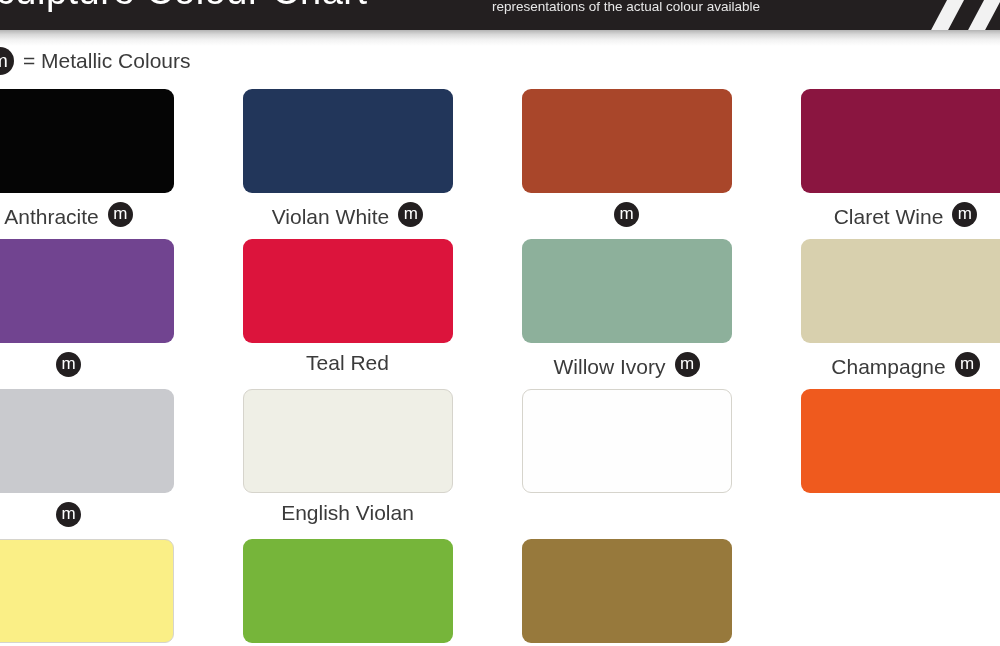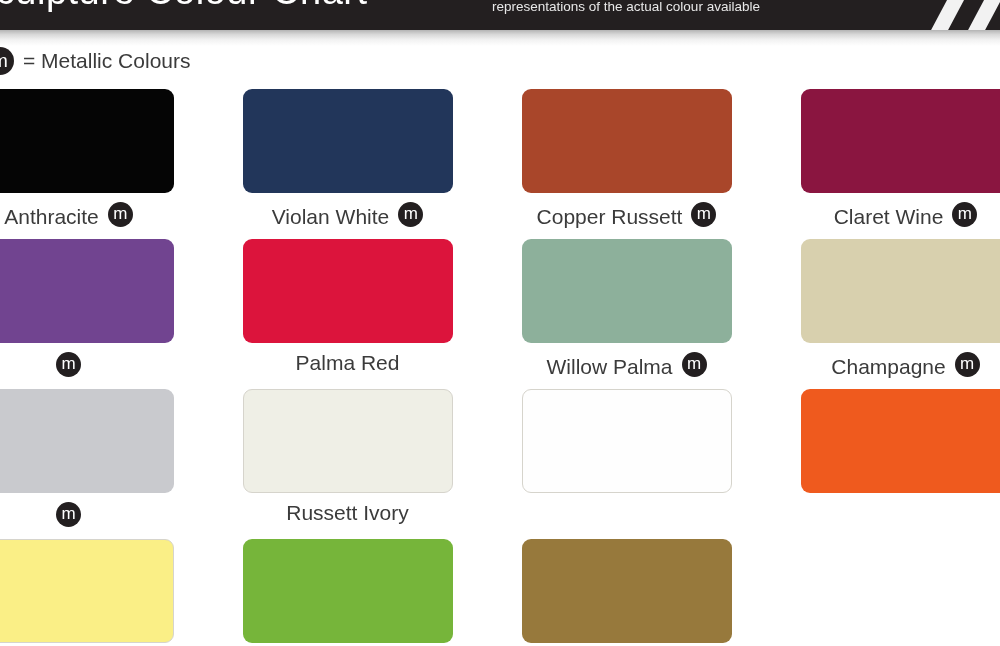--- a/index.html
+++ b/index.html
@@ -157,67 +157,66 @@
     <div class="cell">
       <div class="swatch" style="background: rgb(34, 54, 90);"></div>
       <div class="caption">
         <span>Violan White</span>
         <span class="badge">m</span>
       </div>
     </div>
     <div class="cell">
       <div class="swatch" style="background: rgb(169, 70, 42);"></div>
       <div class="caption">
-        <span>Copper Russett</span>
         <span class="badge">m</span>
       </div>
     </div>
     <div class="cell">
       <div class="swatch" style="background: rgb(138, 21, 64);"></div>
       <div class="caption">
         <span>Claret Wine</span>
         <span class="badge">m</span>
       </div>
     </div>
     <div class="cell">
       <div class="swatch" style="background: rgb(113, 68, 144);"></div>
       <div class="caption">
         <span class="badge">m</span>
       </div>
     </div>
     <div class="cell">
       <div class="swatch" style="background: rgb(220, 20, 60);"></div>
       <div class="caption">
-        <span>Palma Red</span>
+        <span>Teal Red</span>
       </div>
     </div>
     <div class="cell">
       <div class="swatch" style="background: rgb(141, 176, 155);"></div>
       <div class="caption">
-        <span>Willow Palma</span>
+        <span>Willow Ivory</span>
         <span class="badge">m</span>
       </div>
     </div>
     <div class="cell">
       <div class="swatch" style="background: rgb(216, 208, 174);"></div>
       <div class="caption">
         <span>Champagne</span>
         <span class="badge">m</span>
       </div>
     </div>
     <div class="cell">
       <div class="swatch" style="background: rgb(201, 202, 206);"></div>
       <div class="caption">
         <span class="badge">m</span>
       </div>
     </div>
     <div class="cell">
       <div class="swatch bordered" style="background: rgb(239, 239, 230);"></div>
       <div class="caption">
-        <span>Russett Ivory</span>
+        <span>English Violan</span>
       </div>
     </div>
     <div class="cell">
       <div class="swatch bordered" style="background: rgb(254, 254, 254);"></div>
     </div>
     <div class="cell">
       <div class="swatch" style="background: rgb(239, 90, 30);"></div>
       <div class="caption">
         <span></span>
       </div>

